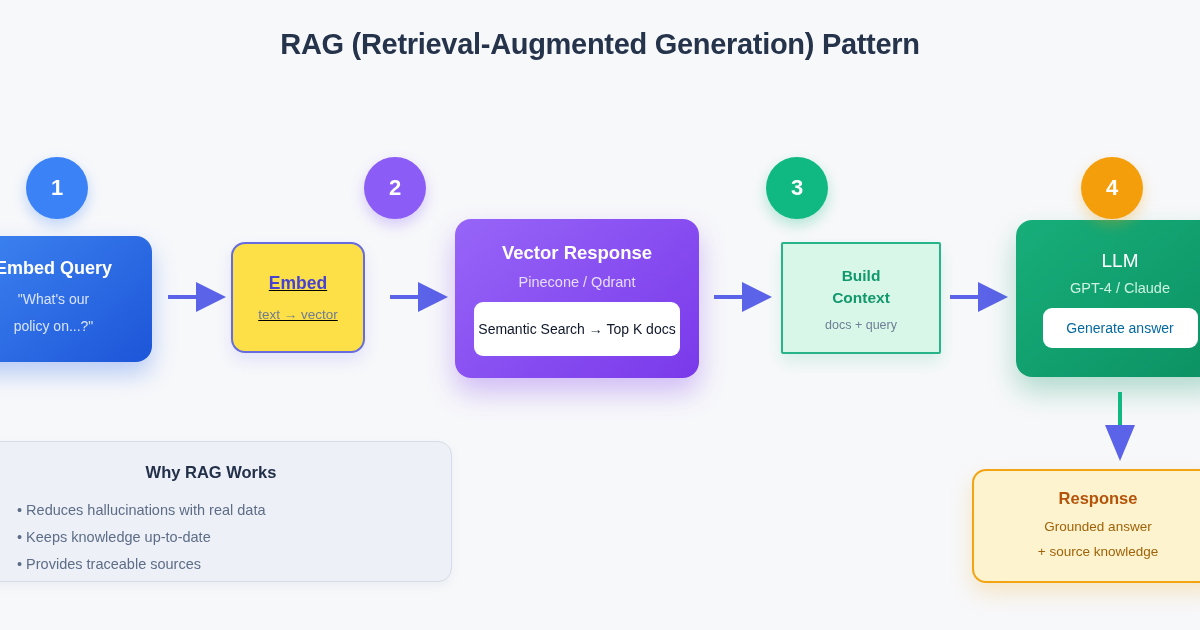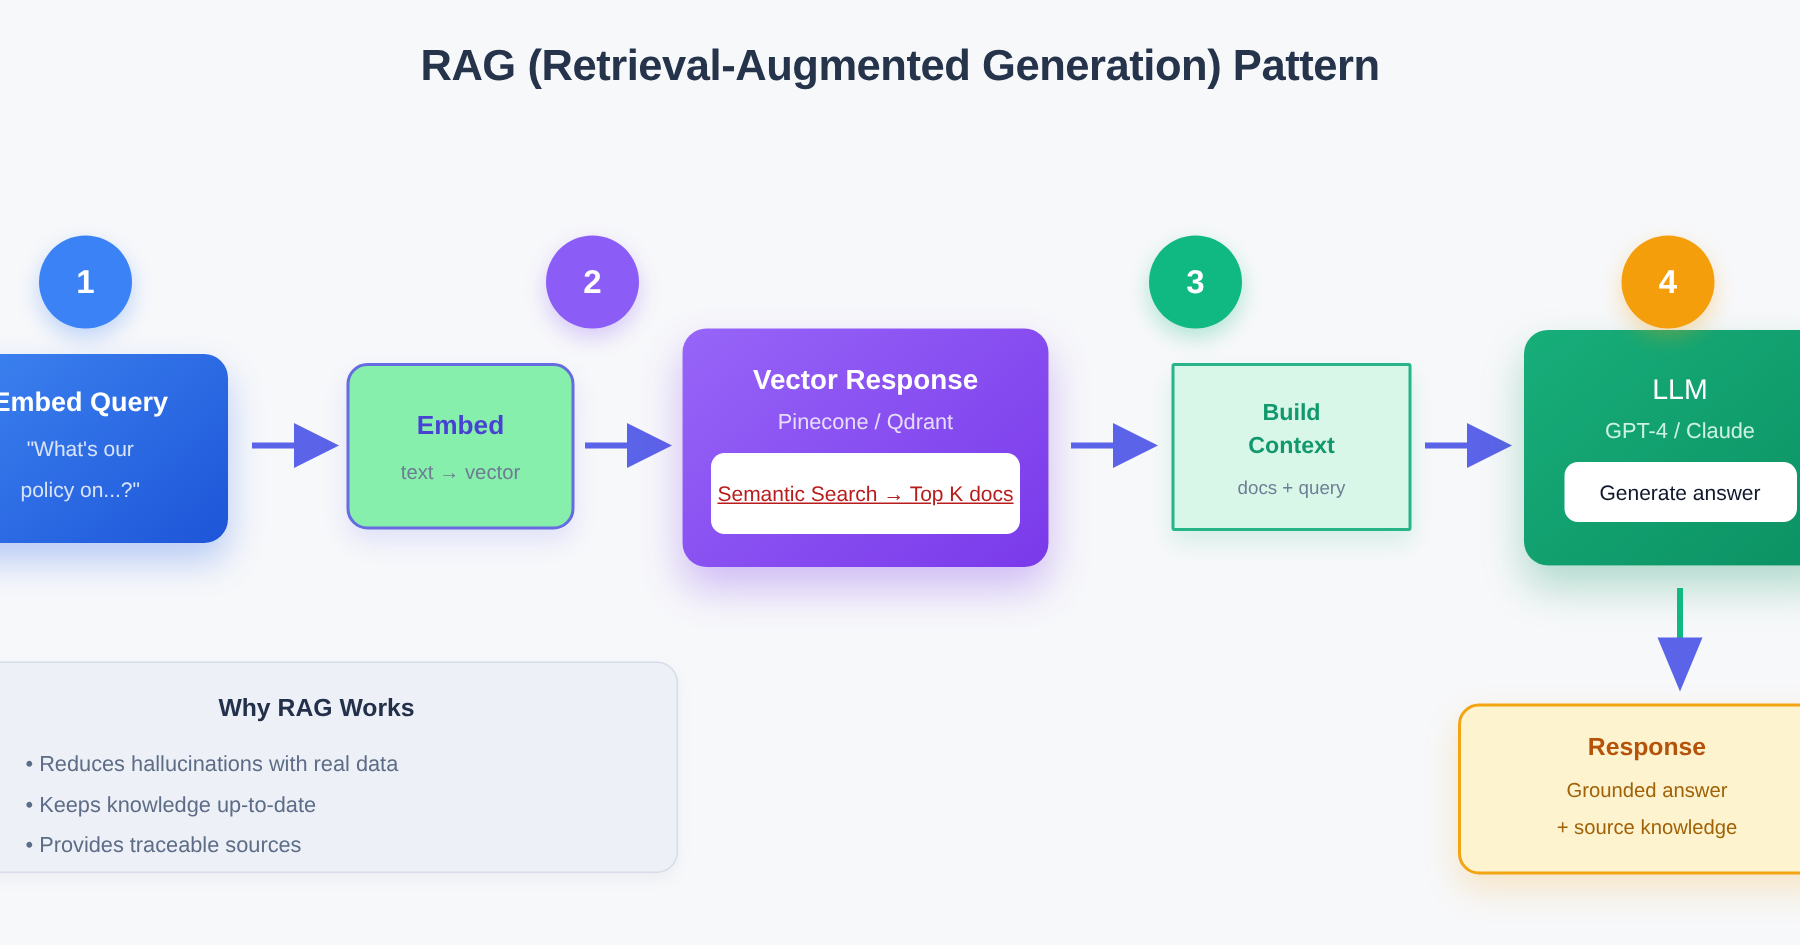--- a/index.html
+++ b/index.html
@@ -34,39 +34,40 @@
   #node-user-query {
     left:-45px; top:236px; width:197px; height:126px; border-radius:16px;
     background:linear-gradient(140deg,#3f86f2 0%,#1d55d8 100%);
     box-shadow:0 12px 24px rgba(37,99,235,.30);
   }
   #node-user-query .node-title { font-size:18px; font-weight:700; color:#fff; margin-bottom:7px; }
   #node-user-query .sub-line { font-size:14px; color:#d9e4fb; line-height:27px; }
 
   
   #node-embed {
-    left:231px; top:242px; width:152px; height:111px; border-radius:14px;
-    background:#86efac; border:2.5px solid #666be0;
+    left:231px; top:242px; width:134px; height:111px; border-radius:14px;
+    background:#fde047; border:2.5px solid #666be0;
     box-shadow:0 8px 16px rgba(99,102,241,.14);
+    text-decoration:underline;
   }
   #node-embed .node-title { font-size:17.5px; font-weight:700; color:#4742d2; margin-bottom:13px; }
   #node-embed .node-sub { font-size:13.5px; color:#6e7b93; }
 
   
   #node-vector-db {
     left:455px; top:219px; width:244px; height:159px; border-radius:16px;
     background:linear-gradient(140deg,#9765f8 0%,#7a39ea 100%);
     box-shadow:0 14px 28px rgba(124,58,237,.32);
   }
   #node-vector-db .node-title { font-size:18.5px; font-weight:700; color:#fff; }
   #node-vector-db .node-sub { font-size:14.5px; color:#e6dcfc; margin-top:10px; }
   #node-vector-db .pill {
     margin-top:12px; width:206px; height:54px; background:#fff; border-radius:9px;
     display:flex; align-items:center; justify-content:center;
-    font-size:14px; color:#b91c1c;text-decoration:underline;
+    font-size:14px; color:#0f172a;
   }
 
   
   #node-build-context {
     left:781px; top:242px; width:160px; height:112px; border-radius:2px;
     background:#d9f7e9; border:2.5px solid #27b489;
     box-shadow:0 8px 16px rgba(16,185,129,.14);
   }
   #node-build-context .title-line { font-size:15.5px; font-weight:700; color:#12986d; line-height:22px; }
   #node-build-context .node-sub { font-size:12.5px; color:#6e7e94; margin-top:9px; }
@@ -75,21 +76,21 @@
   #node-llm {
     left:1016px; top:220px; width:208px; height:157px; border-radius:16px;
     background:linear-gradient(140deg,#17ae7a 0%,#0c9163 100%);
     box-shadow:0 14px 28px rgba(13,148,99,.30);
   }
   #node-llm .node-title { font-size:19px; font-weight:400; color:#fff; }
   #node-llm .node-sub { font-size:14.5px; color:#cdf2e4; margin-top:8px; }
   #node-llm .pill {
     margin-top:12px; width:155px; height:40px; background:#fff; border-radius:9px;
     display:flex; align-items:center; justify-content:center;
-    font-size:14px; color:#0f172a;
+    font-size:14px; color:#0369a1;
   }
 
   
   #node-response {
     left:972px; top:469px; width:252px; height:114px; border-radius:14px;
     background:#fdf3cf; border:2.5px solid #f2a413;
     box-shadow:0 10px 22px rgba(242,164,19,.22);
   }
   #node-response .node-title { font-size:16.5px; font-weight:700; color:#b45309; margin-bottom:6px; }
   #node-response .sub-line { font-size:13.5px; color:#a16207; line-height:25px; }

